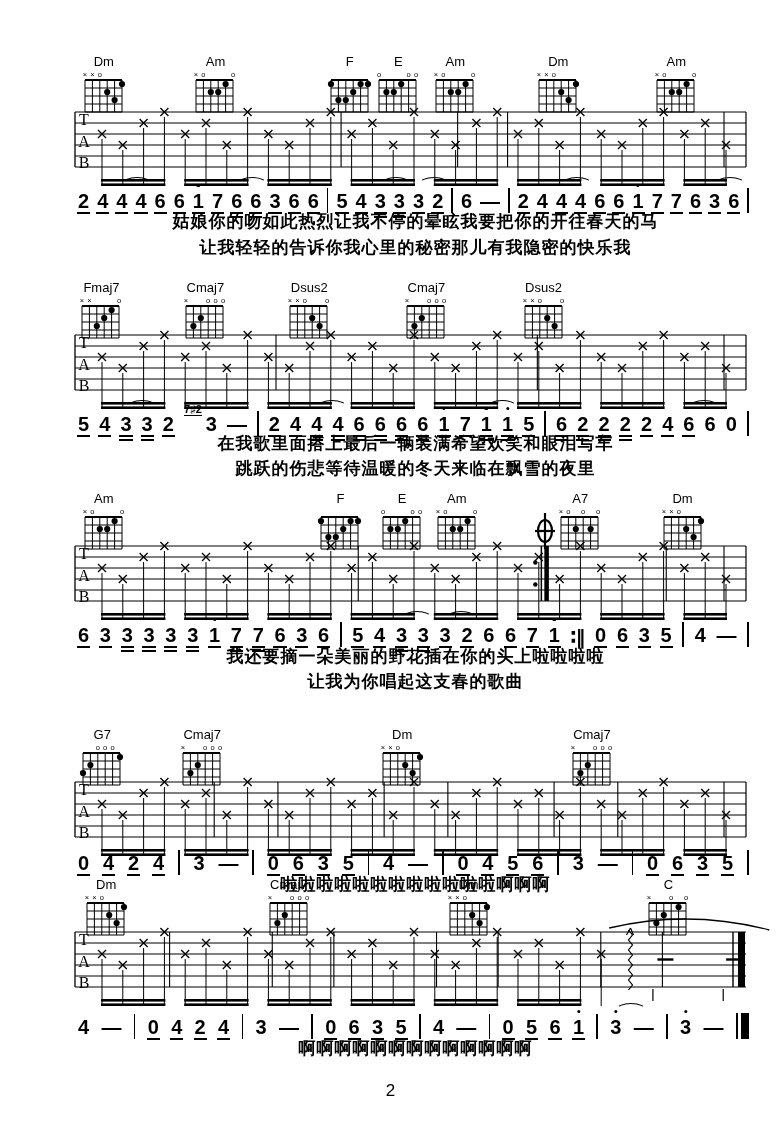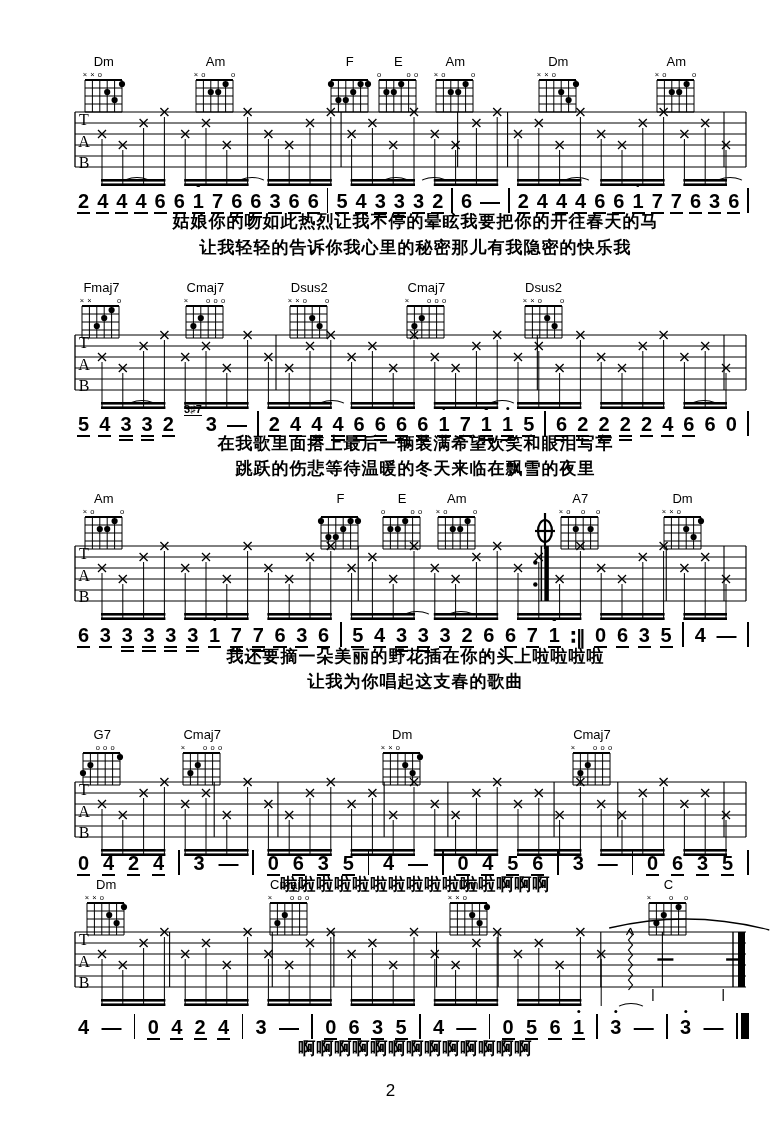--- a/index.html
+++ b/index.html
@@ -602,21 +602,21 @@
         <rect x="600.1999999999999" y="77.4" width="64.39999999999986" height="2.6" fill="#000"></rect>
         <rect x="683.3999999999997" y="73" width="43.59999999999991" height="2.6" fill="#000"></rect>
         <rect x="683.3999999999997" y="77.4" width="43.59999999999991" height="2.6" fill="#000"></rect>
       </svg>
     <div class="nums">
         <span class="ntok">5<i class="ul" style="bottom: -3.2px;"></i></span>
         <span class="ntok">4<i class="ul" style="bottom: -3.2px;"></i></span>
         <span class="ntok">3<i class="ul" style="bottom: -3.2px;"></i><i class="ul" style="bottom: -7px;"></i><i class="tie"></i></span>
         <span class="ntok">3<i class="ul" style="bottom: -3.2px;"></i><i class="ul" style="bottom: -7px;"></i></span>
         <span class="ntok">2<i class="ul" style="bottom: -3.2px;"></i></span>
-        <span class="ngrace">3♯7</span>
+        <span class="ngrace">7♯2</span>
         <span class="ntok">3</span>
         <span class="ntok ndash">—</span>
         <span class="nbar"></span>
         <span class="ntok">2<i class="ul" style="bottom: -3.2px;"></i></span>
         <span class="ntok">4<i class="ul" style="bottom: -3.2px;"></i></span>
         <span class="ntok">4<i class="ul" style="bottom: -3.2px;"></i><i class="ul" style="bottom: -7px;"></i><i class="tie"></i></span>
         <span class="ntok">4<i class="ul" style="bottom: -3.2px;"></i><i class="ul" style="bottom: -7px;"></i></span>
         <span class="ntok">6<i class="ul" style="bottom: -3.2px;"></i><i class="ul" style="bottom: -7px;"></i></span>
         <span class="ntok">6<i class="ul" style="bottom: -3.2px;"></i><i class="ul" style="bottom: -7px;"></i></span>
         <span class="ntok">6<i class="ul" style="bottom: -3.2px;"></i><i class="ul" style="bottom: -7px;"></i></span>

